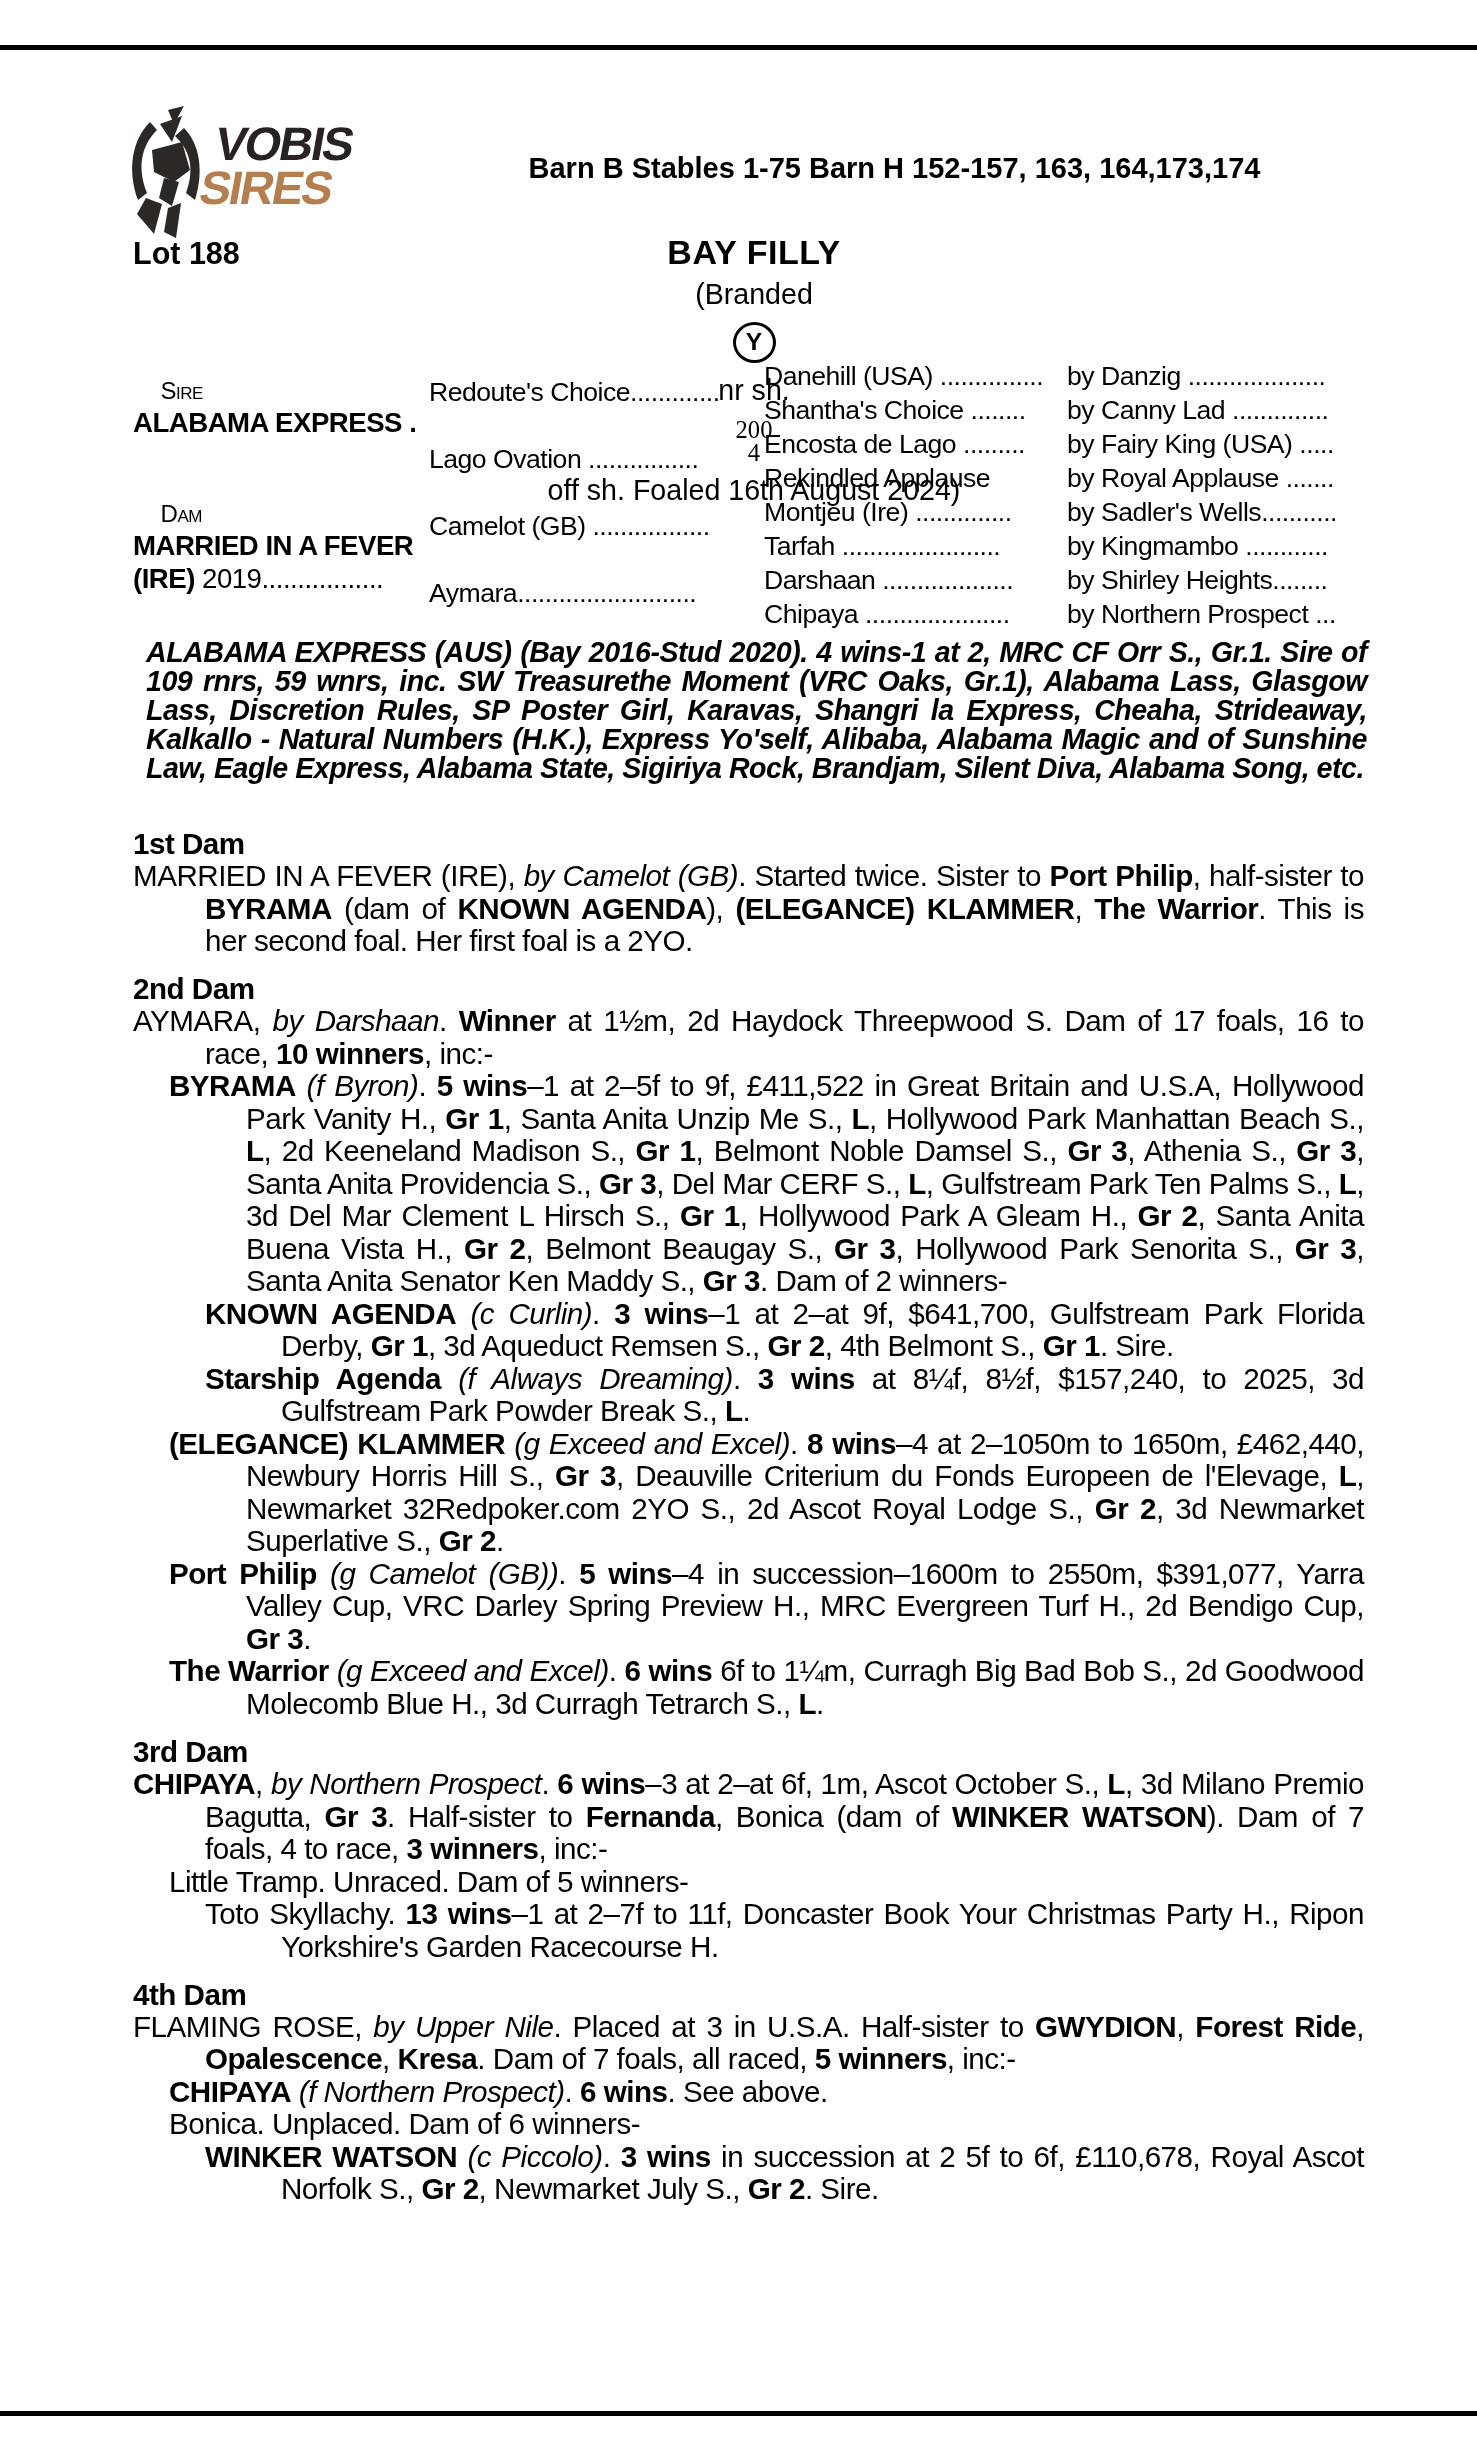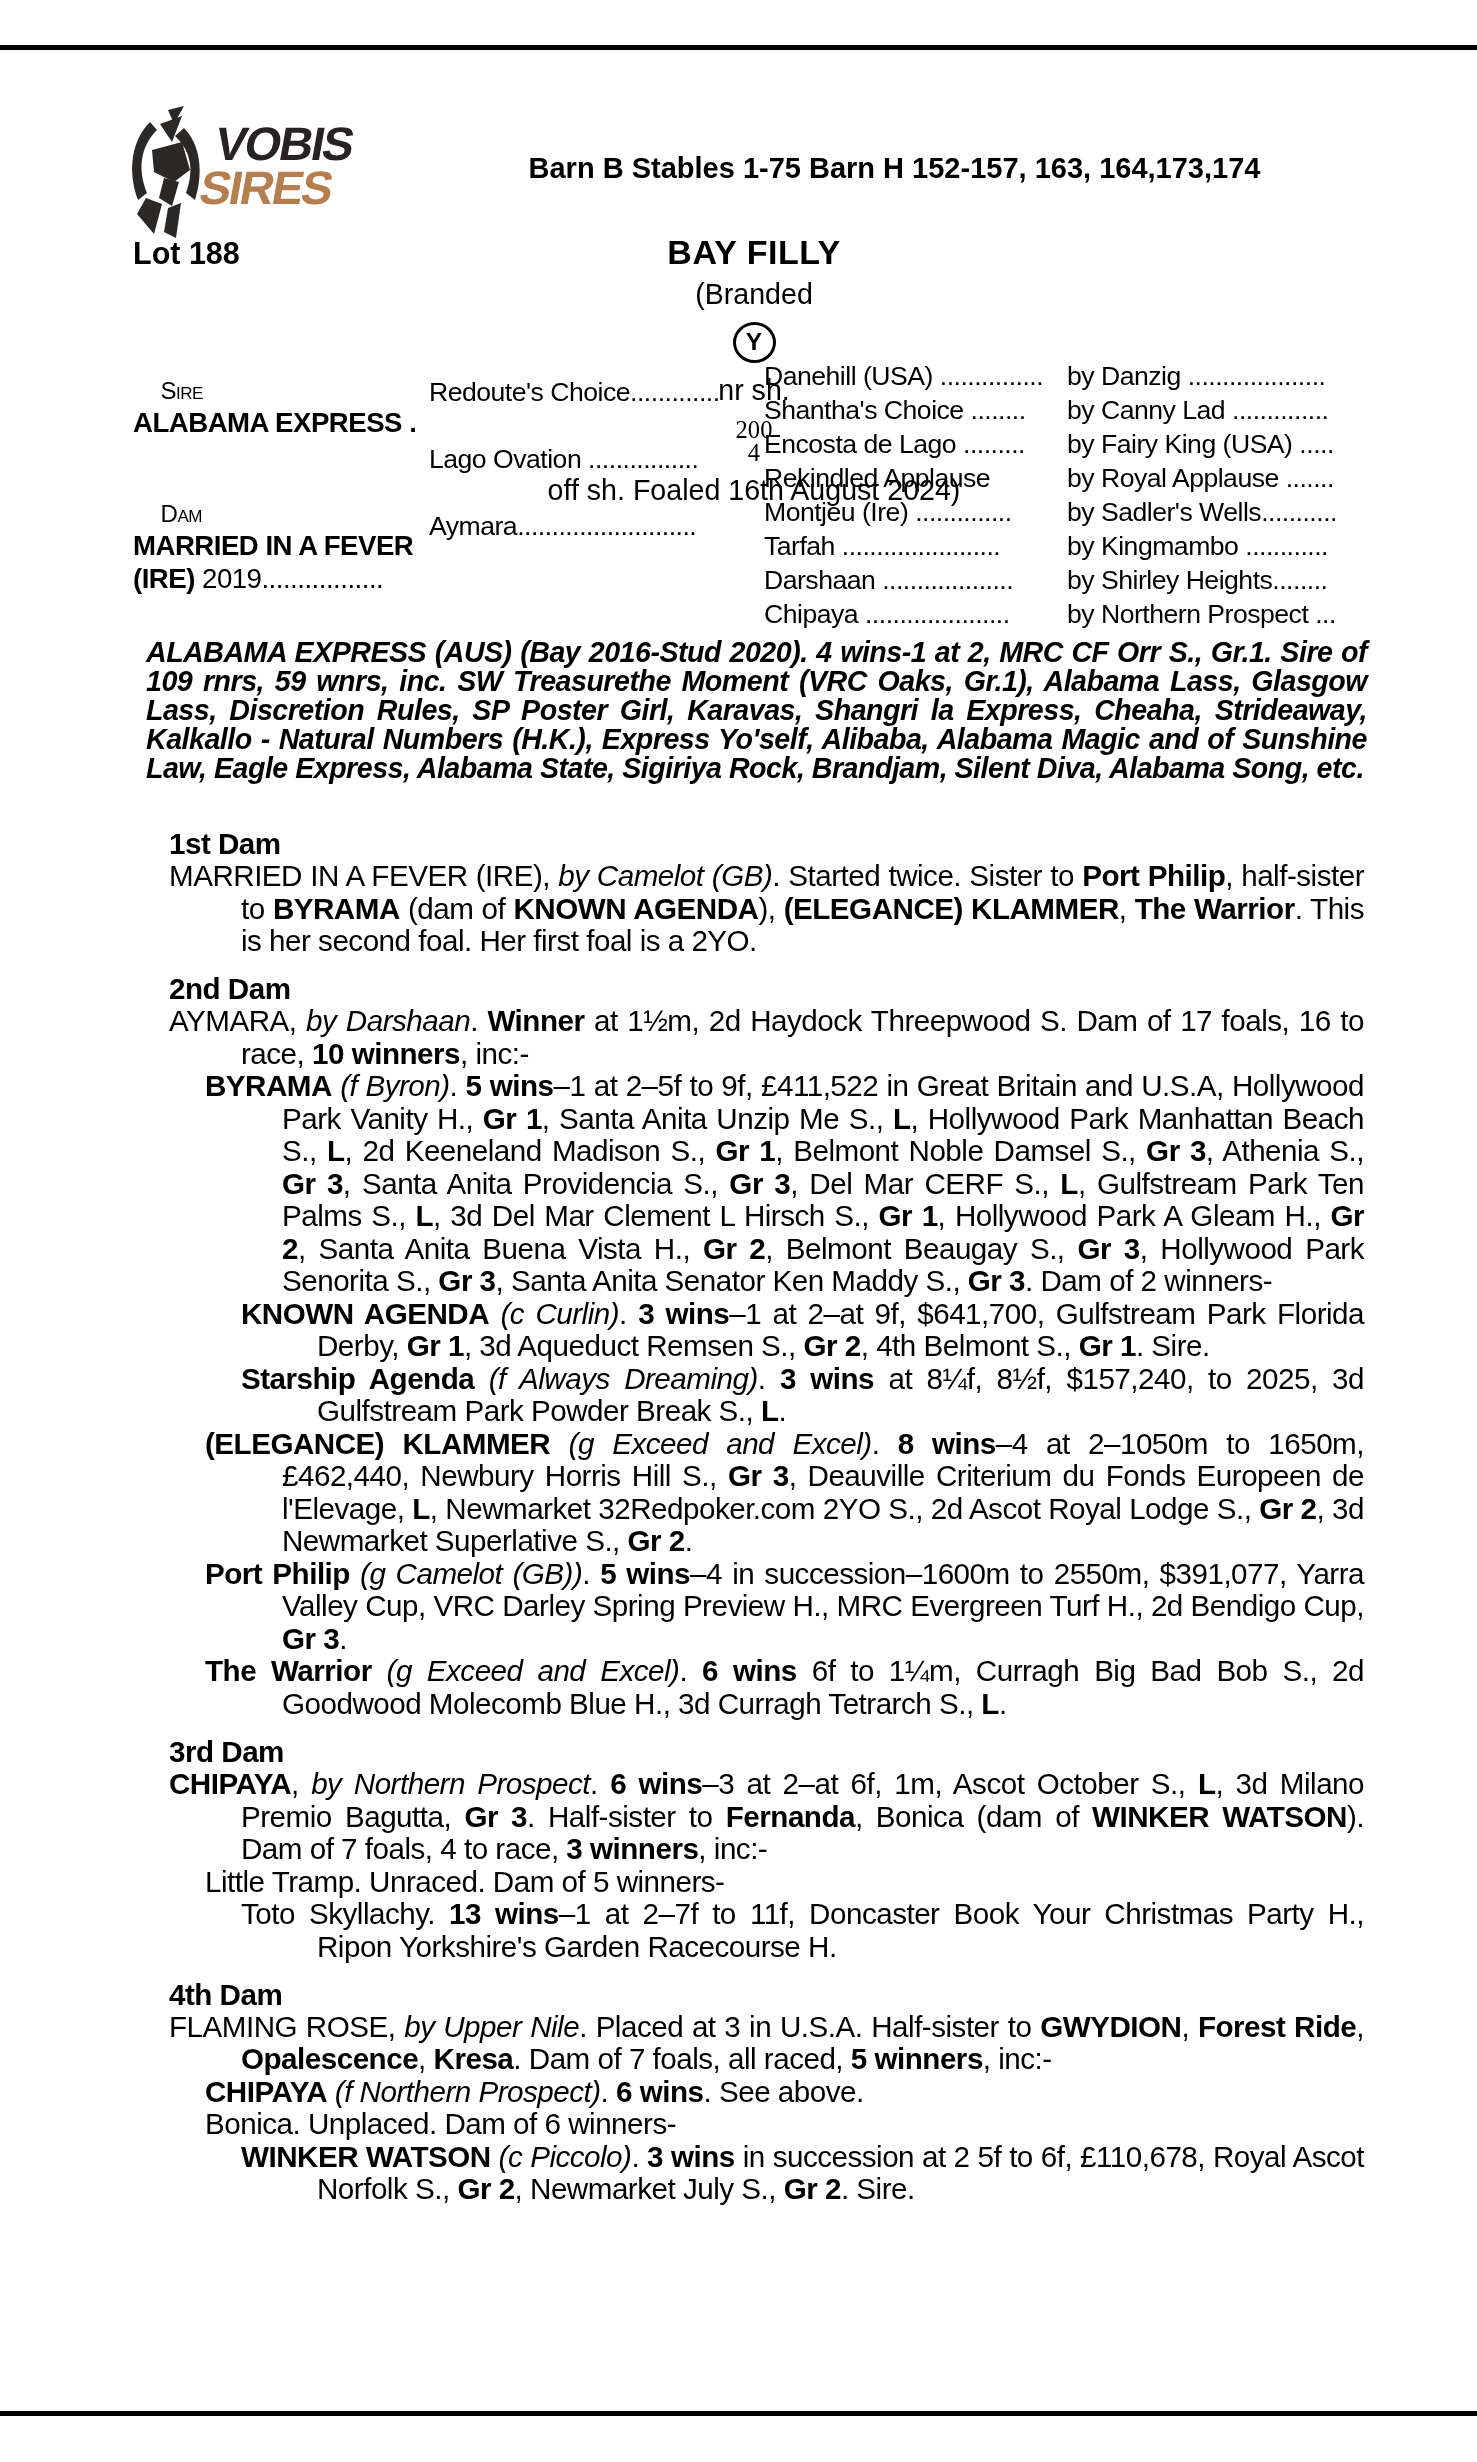--- a/index.html
+++ b/index.html
@@ -49,21 +49,21 @@
   .g3{height:34px;display:flex;align-items:center;white-space:nowrap;}
 
   
   .blurb{position:absolute;left:146px;top:638px;width:1221px;margin:0;
          font-weight:bold;font-style:italic;font-size:28.6px;line-height:29px;
          text-align:justify;letter-spacing:-0.5px;}
 
   
   .content{position:absolute;left:133px;top:827px;width:1231px;
            font-size:29.6px;line-height:32.5px;letter-spacing:-0.5px;}
-  .dam-section{margin-top:14.8px;margin-left:36px;}
+  .dam-section{margin-top:14.8px;}
   .dam-section:first-child{margin-top:0;}
   .dam-heading{font-size:29.6px;line-height:33px;margin:0;}
   .entry{margin:0;text-align:justify;}
   .lvl-0{padding-left:72px;text-indent:-72px;}
   .lvl-1{padding-left:113px;text-indent:-77px;}
   .lvl-2{padding-left:148px;text-indent:-76px;}
   .entry .b{font-weight:bold;}
   .entry .i{font-style:italic;}
 </style>
 </head>
@@ -116,20 +116,21 @@
       </div>
       <div class="gen1-block gen1-dam">
         <div class="gen-label">Dam</div>
         <div class="gen1-name">MARRIED IN A FEVER</div>
         <div class="gen1-name"><span>(IRE) </span><span class="dam-year">2019.................</span></div>
       </div>
     </div>
     <div class="ped-col2">
         <div class="g2">Redoute's Choice.............</div>
         <div class="g2">Lago Ovation ................</div>
+        <div class="g2">Camelot (GB) .................</div>
         <div class="g2">Aymara..........................</div>
       </div>
     <div class="ped-col3">
         <div class="g3">Danehill (USA) ...............</div>
         <div class="g3">Shantha's Choice ........</div>
         <div class="g3">Encosta de Lago .........</div>
         <div class="g3">Rekindled Applause</div>
         <div class="g3">Montjeu (Ire) ..............</div>
         <div class="g3">Tarfah .......................</div>
         <div class="g3">Darshaan ...................</div>

